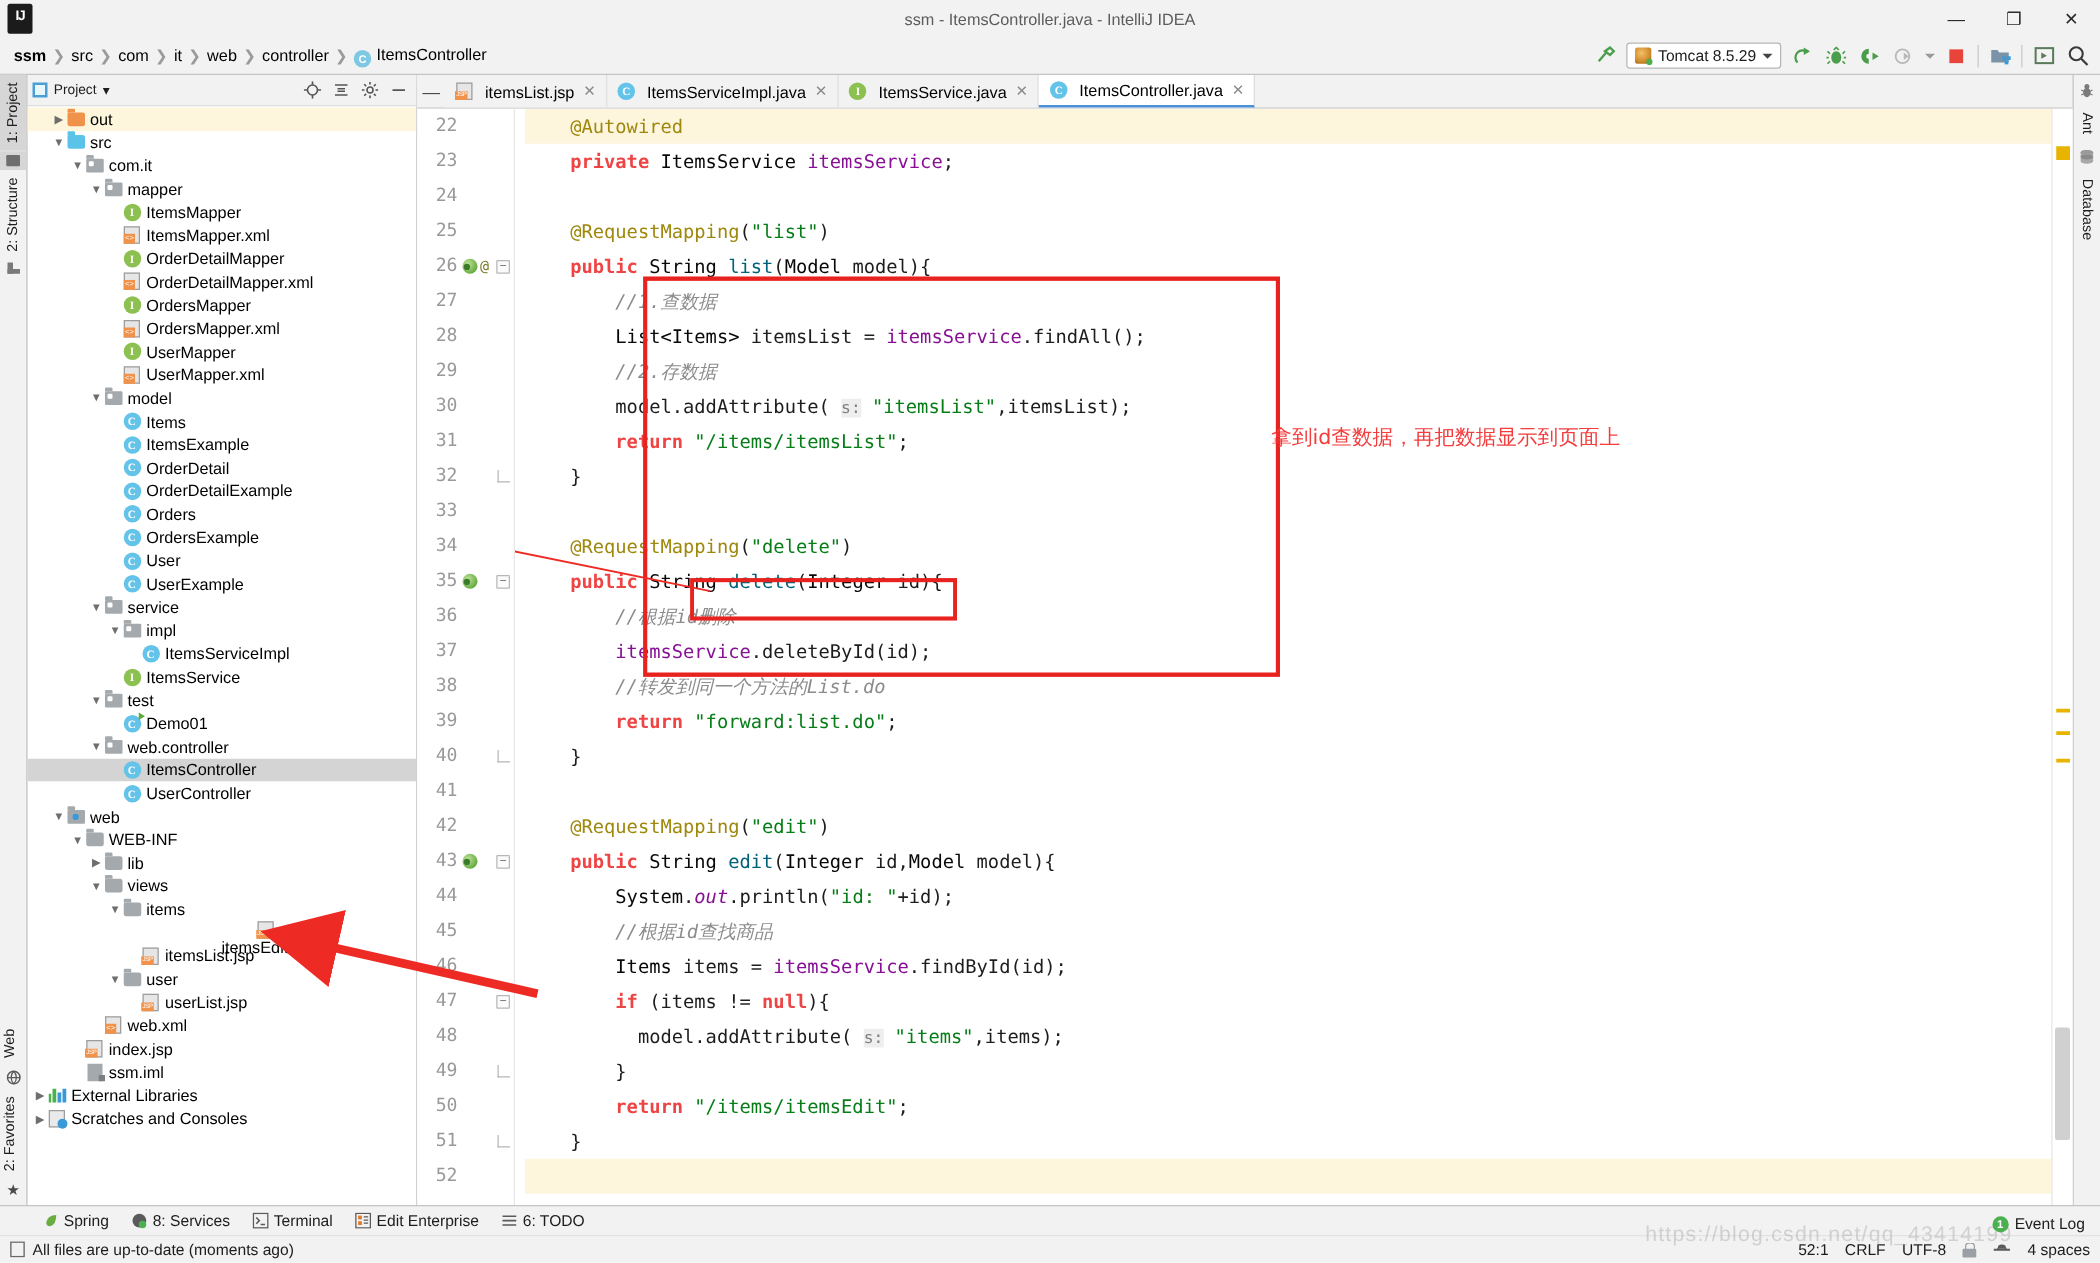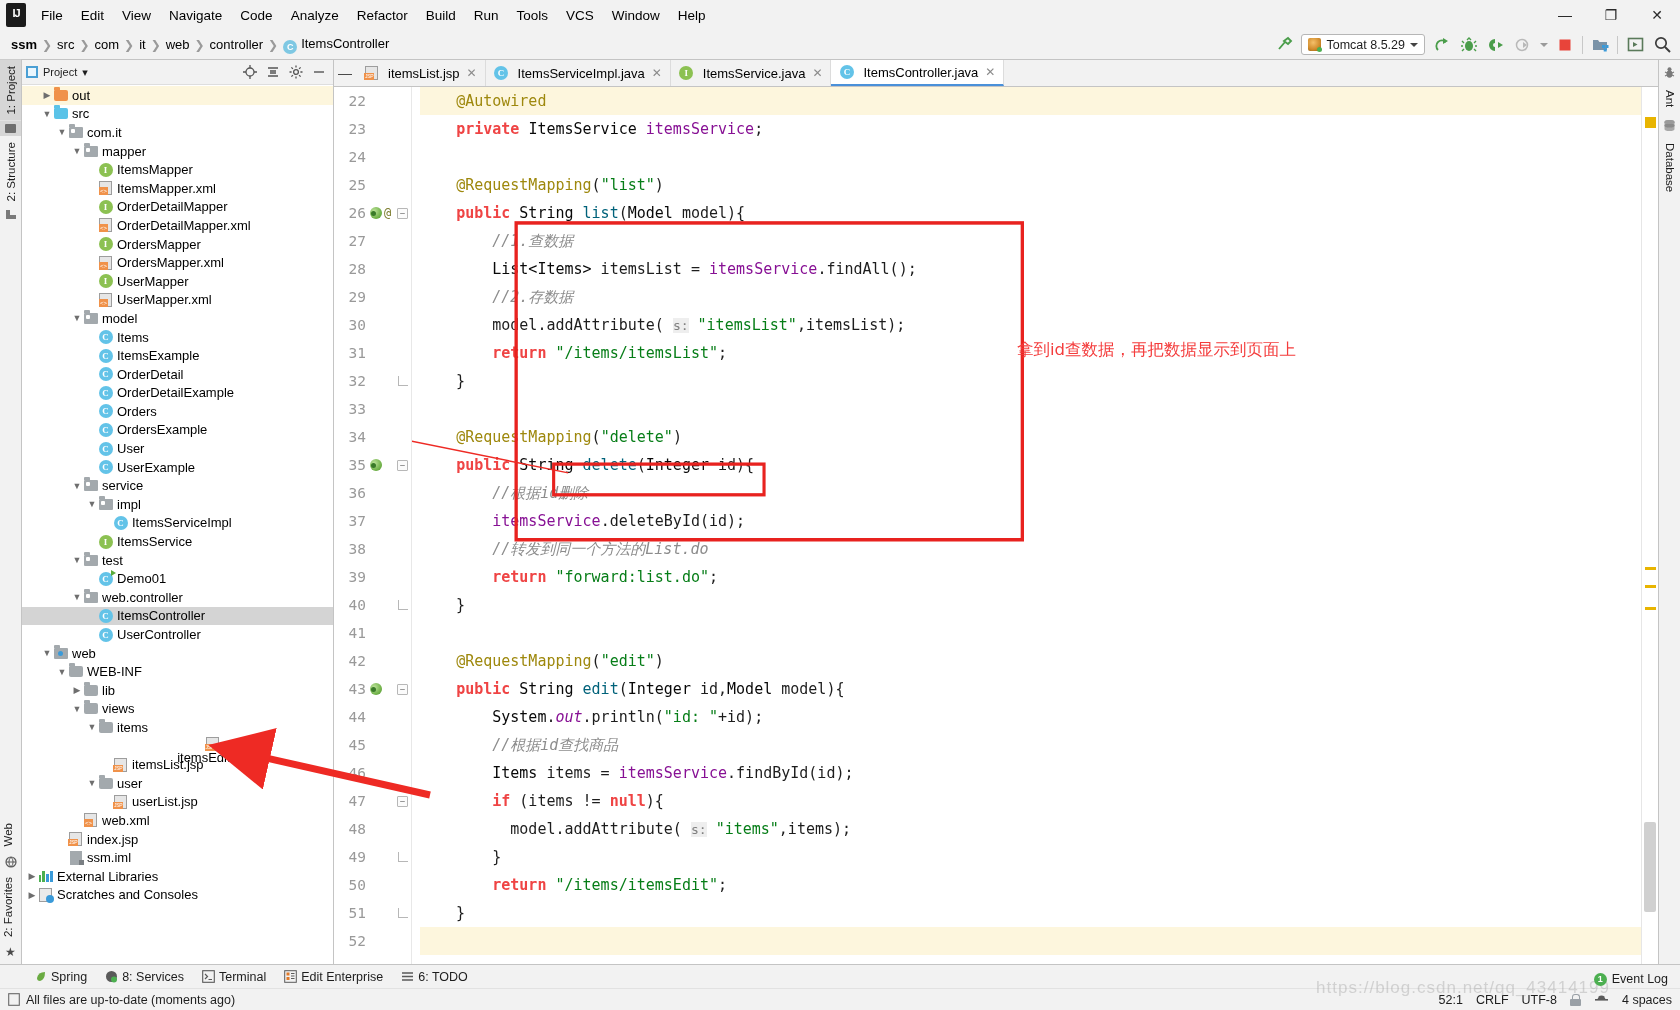--- a/index.html
+++ b/index.html
@@ -256,35 +256,21 @@
   .lock-ico::before{content:"";position:absolute;bottom:0;left:0;width:11px;height:7px;background:#9aa0a6;border-radius:1px;}
   .lock-ico::after{content:"";position:absolute;top:0;left:2.5px;width:6px;height:6px;border:1.6px solid #9aa0a6;border-bottom:none;border-radius:3px 3px 0 0;}
 </style>
 </head>
 <body>
 
 <div id="app">
 
   <div class="titlebar">
     <div class="ij-logo">IJ</div>
-    <div class="menubar" id="menubar">
-        <div class="menu-item">File</div>
-        <div class="menu-item">Edit</div>
-        <div class="menu-item">View</div>
-        <div class="menu-item">Navigate</div>
-        <div class="menu-item">Code</div>
-        <div class="menu-item">Analyze</div>
-        <div class="menu-item">Refactor</div>
-        <div class="menu-item">Build</div>
-        <div class="menu-item">Run</div>
-        <div class="menu-item">Tools</div>
-        <div class="menu-item">VCS</div>
-        <div class="menu-item">Window</div>
-        <div class="menu-item">Help</div>
-      </div>
+    <div class="win-title">ssm - ItemsController.java - IntelliJ IDEA</div>
     <div class="win-ctrl">
       <div class="win-btn">—</div>
       <div class="win-btn">❐</div>
       <div class="win-btn close">✕</div>
     </div>
   </div>
 
   <div class="navbar">
     <div class="crumbs" id="crumbs">
         <span class="crumb bold"><span>ssm</span></span>

